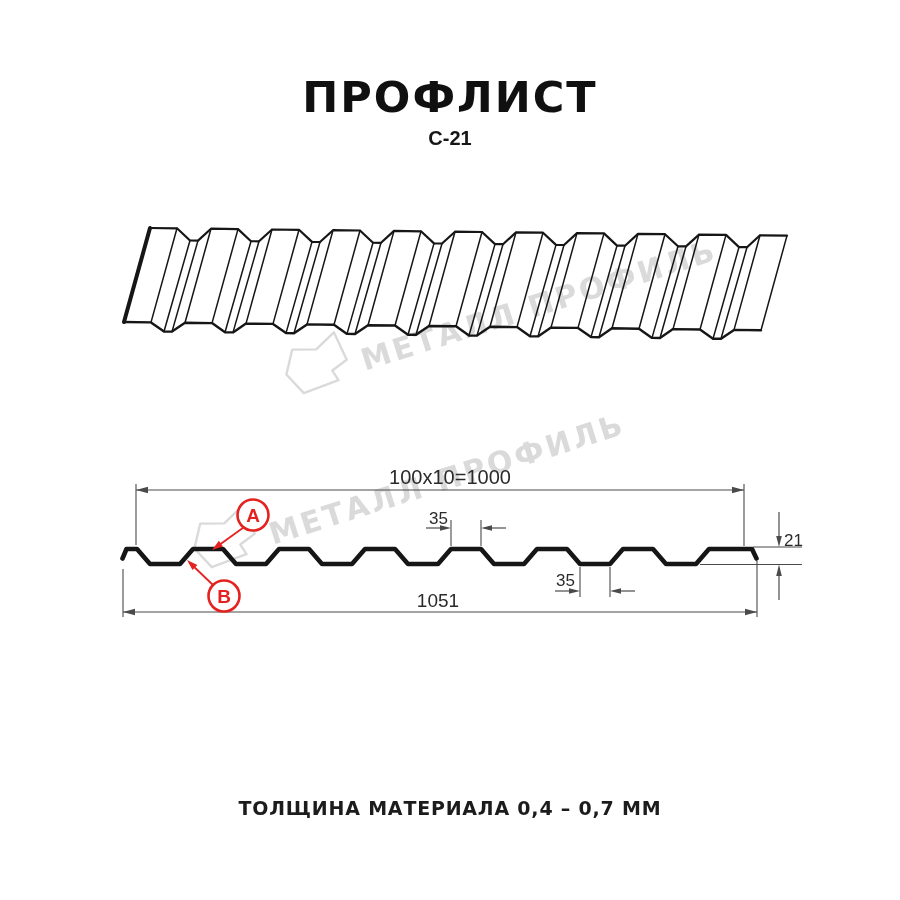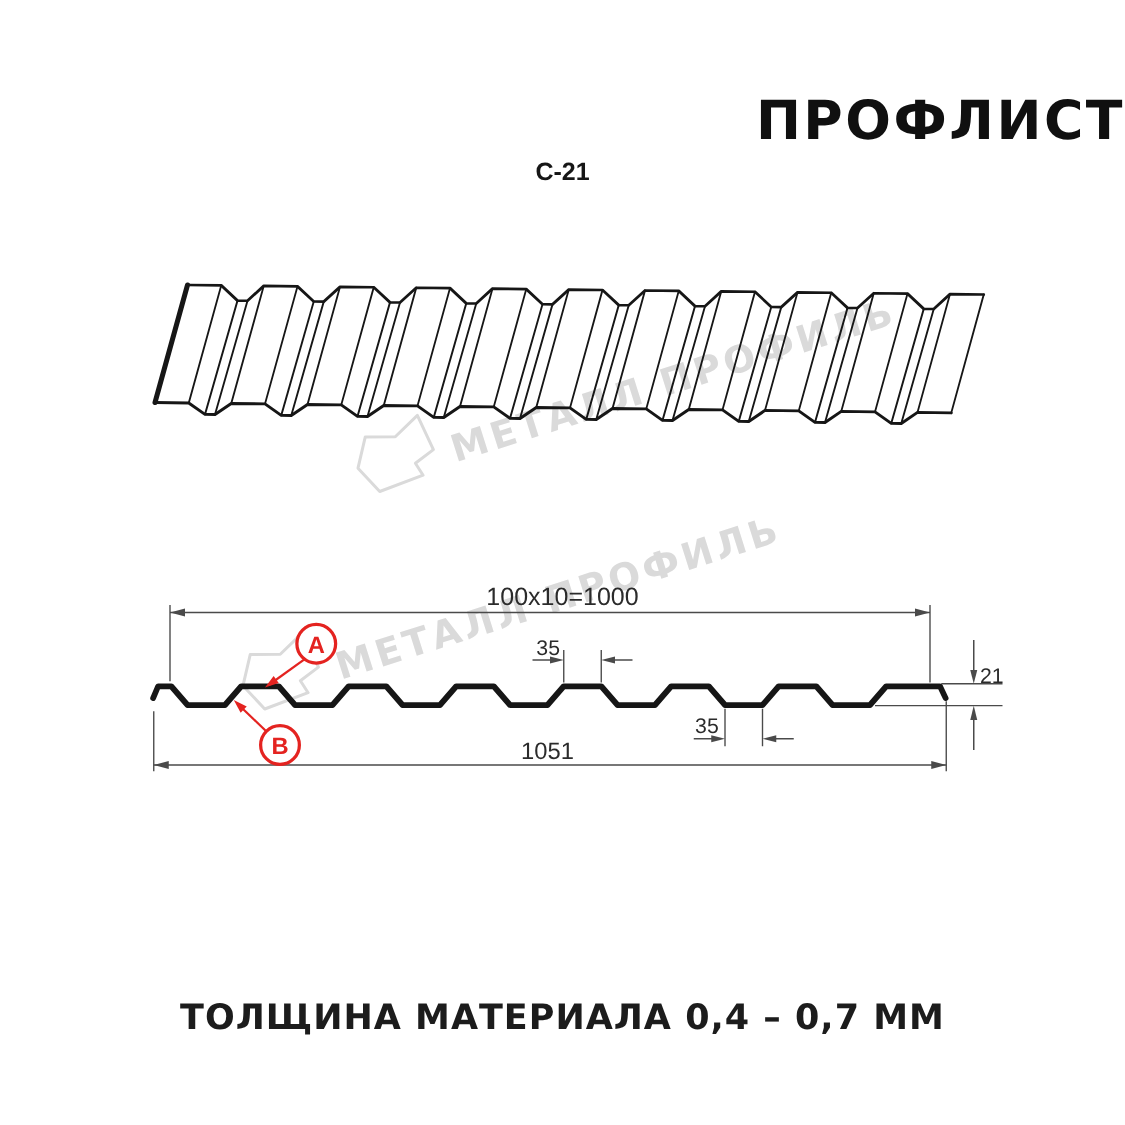--- a/index.html
+++ b/index.html
@@ -1,25 +1,25 @@
 <!DOCTYPE html>
 <html style="--red: #e42320; --line: #161616; --dim: #4a4a4a; --wm: #dadada;"><head>
 <meta charset="utf-8">
 <style>
   html,body{margin:0;padding:0;}
   body{width:900px;height:900px;background:#ffffff;position:relative;overflow:hidden;
        font-family:"Liberation Sans",sans-serif;}
-  .title{position:absolute;left:0;top:72px;width:900px;text-align:right;
+  .title{position:absolute;left:0;top:72px;width:900px;text-align:center;
          font-family:"DejaVu Sans",sans-serif;font-weight:700;font-size:43px;
          letter-spacing:2px;color:#101010;}
   .subtitle{position:absolute;left:0;top:127px;width:900px;text-align:center;
          font-family:Liberation Sans, sans-serif;font-weight:700;font-size:20px;
          color:#161616;}
   .caption{position:absolute;left:0;top:797px;width:900px;text-align:center;
-         font-family:"DejaVu Sans",sans-serif;font-weight:700;font-size:28px;
+         font-family:"DejaVu Sans",sans-serif;font-weight:700;font-size:19px;
          letter-spacing:0.8px;color:#1c1c1c;}
   .wm{position:absolute;display:flex;align-items:flex-end;gap:12px;
       transform:rotate(-17.5deg);transform-origin:0 100%;pointer-events:none;}
   .wm-text{font-family:"DejaVu Sans",sans-serif;font-weight:700;font-size:30px;
       letter-spacing:3px;color:var(--wm,#dadada);white-space:nowrap;line-height:1;}
   #wm1{left:292px;top:345px;}
   #wm2{left:200px;top:519px;}
   svg.layer{position:absolute;left:0;top:0;}
   .dimtxt{font-family:"Liberation Sans",sans-serif;fill:#2b2b2b;}
   .redtxt{font-family:"Liberation Sans",sans-serif;font-weight:700;fill:var(--red,#e42320);}

